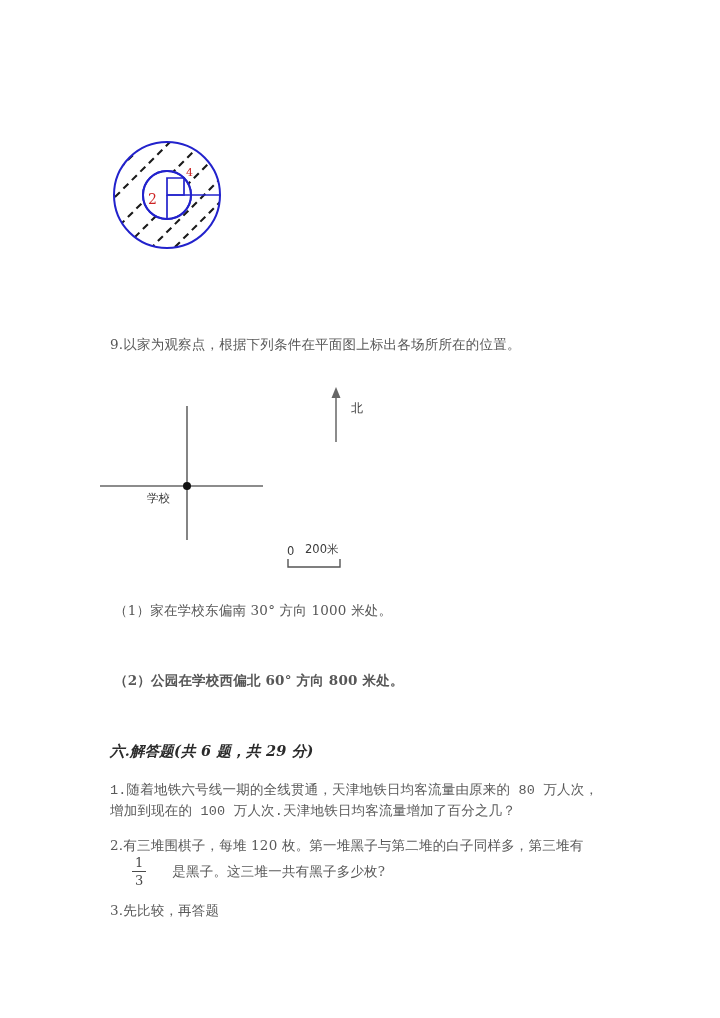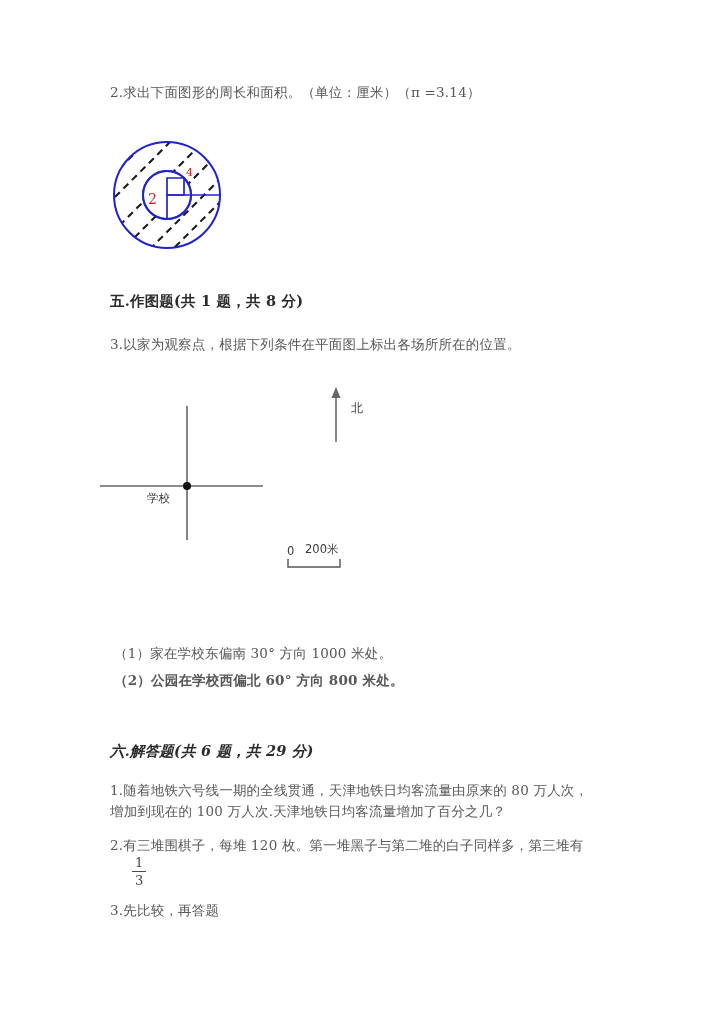--- a/index.html
+++ b/index.html
@@ -84,23 +84,20 @@
   }
   .frac .den { display: block; padding: 0 3px; }
 
   .blk { position: absolute; left: 110px; width: 520px; }
 </style>
 </head>
 <body>
 
 <div class="page">
 
-  <div class="blk" style="top:82px;">
-    <div class="q-line">2.求出下面图形的周长和面积。（单位：厘米）（π =3.14）</div>
-  </div>
 
   <div class="circle-fig">
     <svg width="150" height="135" viewBox="0 0 150 135" xmlns="http://www.w3.org/2000/svg">
       <defs>
         <clipPath id="annulus">
           <path d="M 55 67 m -53 0 a 53 53 0 1 0 106 0 a 53 53 0 1 0 -106 0 Z
                    M 55 67 m -24 0 a 24 24 0 1 1 48 0 a 24 24 0 1 1 -48 0 Z" clip-rule="evenodd" fill-rule="evenodd"></path>
         </clipPath>
       </defs>
 
@@ -129,26 +126,23 @@
       <line x1="55" y1="67" x2="108" y2="67" stroke="#2222cc" stroke-width="1.7"></line>
 
       <line x1="55" y1="67" x2="55" y2="91" stroke="#2222cc" stroke-width="1.7"></line>
       <line x1="55" y1="91" x2="72" y2="91" stroke="#ffffff" stroke-width="0"></line>
 
       <text x="36" y="76" font-family="'DejaVu Serif','Liberation Serif',serif" font-size="14" fill="#cc2222">2</text>
       <text x="74" y="48" font-family="'DejaVu Serif','Liberation Serif',serif" font-size="11" fill="#cc2222">4</text>
     </svg>
   </div>
 
-  <div class="blk" style="top:292px;">
-    <div class="section-head">五.作图题(共 1 题，共 8 分)</div>
-  </div>
 
   <div class="blk" style="top:334px;">
-    <div class="q-line">3.以家为观察点，根据下列条件在平面图上标出各场所所在的位置。</div>
+    <div class="q-line">9.以家为观察点，根据下列条件在平面图上标出各场所所在的位置。</div>
   </div>
 
   <div class="map-fig">
     <svg width="300" height="195" viewBox="0 0 300 195" xmlns="http://www.w3.org/2000/svg">
 
       <line x1="87" y1="28" x2="87" y2="162" stroke="#666666" stroke-width="1.6"></line>
 
       <line x1="0" y1="108" x2="163" y2="108" stroke="#666666" stroke-width="1.6"></line>
 
       <circle cx="87" cy="108" r="4" fill="#111111"></circle>
@@ -159,47 +153,48 @@
       <path d="M 236 9 L 231.5 20 L 240.5 20 Z" fill="#666666"></path>
       <text x="251" y="34" font-family="'DejaVu Sans','Liberation Sans',sans-serif" font-size="12" fill="#3a3a3a">北</text>
 
       <text x="187" y="177" font-family="'DejaVu Sans','Liberation Sans',sans-serif" font-size="11.5" fill="#3a3a3a">0</text>
       <text x="205" y="175" font-family="'DejaVu Sans','Liberation Sans',sans-serif" font-size="11.5" fill="#3a3a3a">200米</text>
       <path d="M 188 181 L 188 189 L 240 189 L 240 181" fill="none" stroke="#555555" stroke-width="1.4"></path>
     </svg>
   </div>
 
   <div class="blk" style="top:600px;">
-    <div class="q-line" style="margin-left:4px;margin-top:43px;">（1）家在学校东偏南 30° 方向 1000 米处。</div>
+    <div class="q-line" style="margin-left:4px;">（1）家在学校东偏南 30° 方向 1000 米处。</div>
   </div>
 
   <div class="blk" style="top:670px;">
     <div class="q-line" style="margin-left:4px;font-weight:bold;">（2）公园在学校西偏北 60° 方向 800 米处。</div>
   </div>
 
   <div class="blk" style="top:742px;font-style:italic;">
     <div class="section-head">六.解答题(共 6 题，共 29 分)</div>
   </div>
 
-  <div class="blk" style="top:780px;">
+  <div class="blk" style="top:780px;font-family:Liberation Mono, monospace;">
     <div class="para">1.随着地铁六号线一期的全线贯通，天津地铁日均客流量由原来的 80 万人次，</div>
     <div class="para">增加到现在的 100 万人次.天津地铁日均客流量增加了百分之几？</div>
   </div>
 
   <div class="blk" style="top:811px;margin-top:24px;">
     <div class="para">2.有三堆围棋子，每堆 120 枚。第一堆黑子与第二堆的白子同样多，第三堆有</div>
   </div>
 
   <div class="blk" style="top:855px;">
     <div class="frac-row">
       <span class="frac">
         <span class="num">1</span>
         <span class="bar"></span>
         <span class="den">3</span>
       </span>
+      <span class="para">是黑子。这三堆一共有黑子多少枚?</span>
     </div>
   </div>
 
   <div class="blk" style="top:900px;">
     <div class="para">3.先比较，再答题</div>
   </div>
 
 </div>
 
 </body></html>

